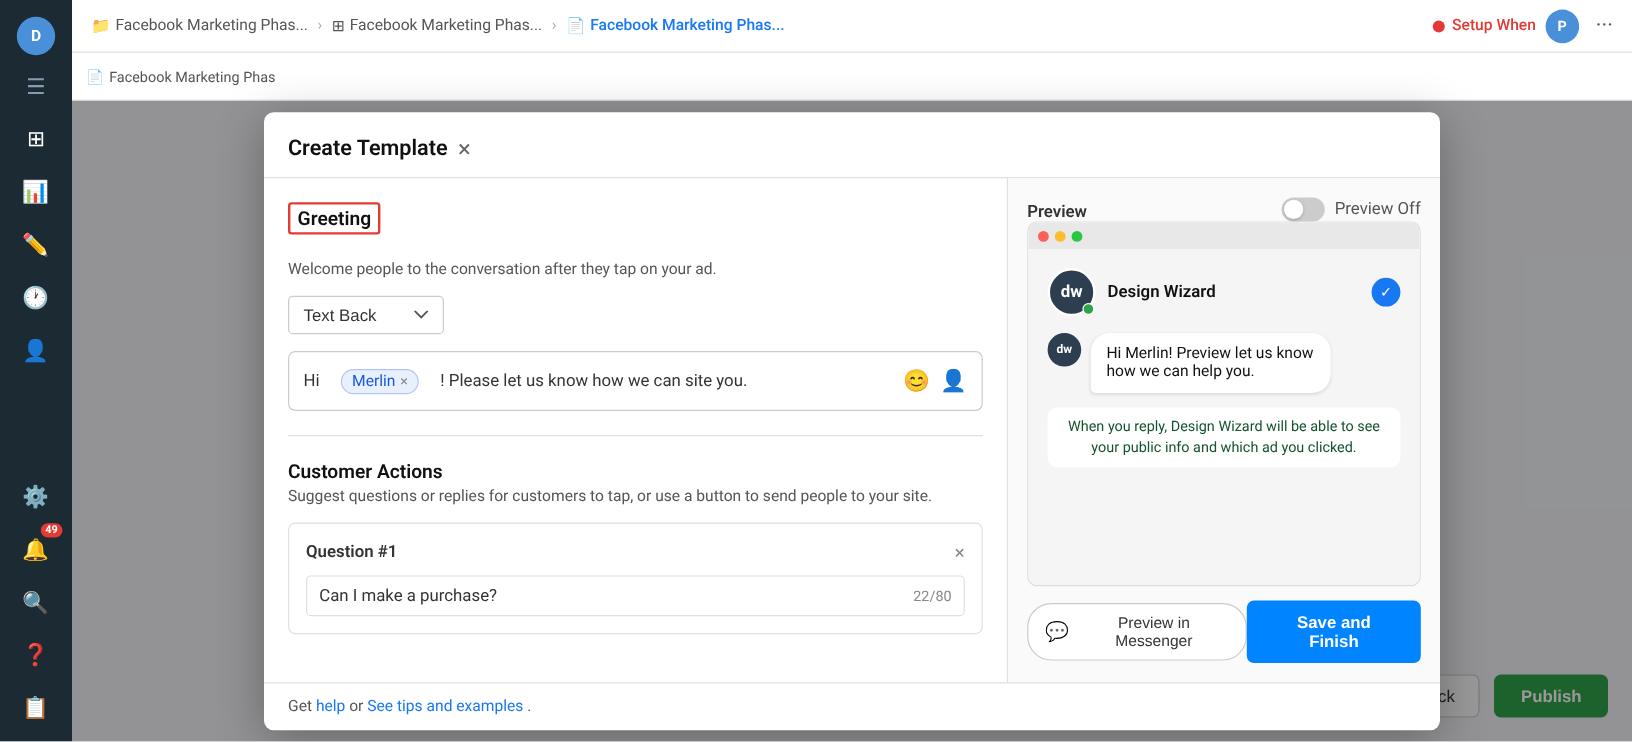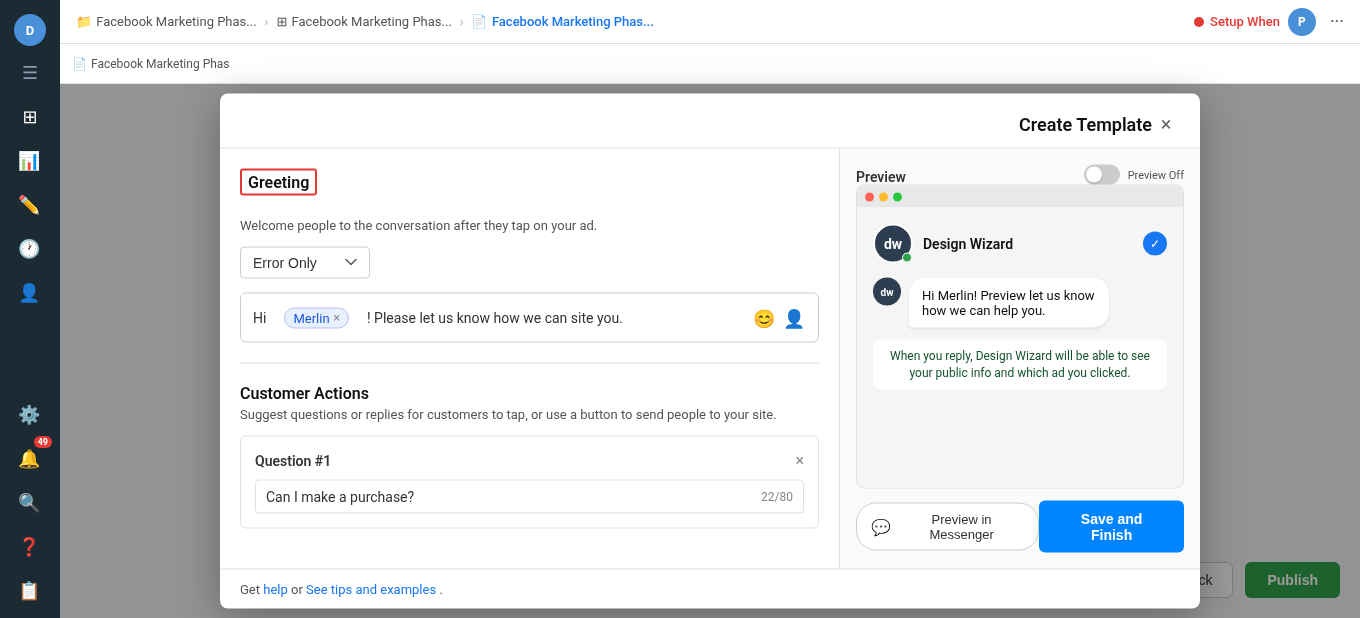--- a/index.html
+++ b/index.html
@@ -32,21 +32,21 @@
     .second-bar-item { display: flex; align-items: center; gap: 4px; }
 
     
     .main-content { position: absolute; left: 60px; top: 84px; right: 0; bottom: 0; background: #f5f6fa; }
 
     
     .overlay { position: absolute; left: 0; top: 0; right: 0; bottom: 0; background: rgba(0,0,0,0.4); z-index: 100; }
 
     
     .modal { position: absolute; left: 50%; top: 50%; transform: translate(-50%, -50%); width: 980px; max-height: 560px; background: #fff; border-radius: 8px; box-shadow: 0 8px 40px rgba(0,0,0,0.3); display: flex; flex-direction: column; z-index: 200; overflow: hidden; }
-    .modal-header { display: flex; align-items: center; justify-content: flex-end; padding: 16px 20px 10px; border-bottom: 1px solid #e0e0e0; flex-shrink: 0; }
+    .modal-header { display: flex; align-items: center; justify-content: flex-start; padding: 16px 20px 10px; border-bottom: 1px solid #e0e0e0; flex-shrink: 0; }
     .modal-title { font-size: 18px; font-weight: 600; color: #111; }
     .modal-close { width: 28px; height: 28px; display: flex; align-items: center; justify-content: center; cursor: pointer; color: #666; font-size: 20px; border-radius: 50%; }
     .modal-body { display: flex; flex: 1; overflow: hidden; }
 
     
     .left-panel { flex: 1; overflow-y: auto; border-right: 1px solid #e0e0e0; padding: 20px; min-width: 0; }
     .left-panel::-webkit-scrollbar { width: 6px; }
     .left-panel::-webkit-scrollbar-thumb { background: #ccc; border-radius: 3px; }
 
     
@@ -76,21 +76,21 @@
     
     .modal-footer { padding: 12px 20px; border-top: 1px solid #e0e0e0; font-size: 13px; color: #555; flex-shrink: 0; }
     .modal-footer a { color: #1877f2; text-decoration: none; }
 
     
     .right-panel { width: 360px; overflow-y: auto; flex-shrink: 0; padding: 16px; background: #fafafa; }
     .right-panel::-webkit-scrollbar { width: 6px; }
     .right-panel::-webkit-scrollbar-thumb { background: #ccc; border-radius: 3px; }
     .preview-header { display: flex; align-items: flex-end; justify-content: space-between; margin-bottom: 0; }
     .preview-title { font-size: 14px; font-weight: 600; color: #333; }
-    .preview-toggle { display: flex; align-items: center; gap: 8px; font-size: 11px; color: #555; }
+    .preview-toggle { display: flex; align-items: center; gap: 8px; font-size: 14px; color: #555; }
     .toggle-switch { width: 36px; height: 20px; background: #ccc; border-radius: 10px; position: relative; cursor: pointer; }
     .toggle-knob { width: 16px; height: 16px; background: #fff; border-radius: 50%; position: absolute; top: 2px; left: 2px; box-shadow: 0 1px 3px rgba(0,0,0,0.2); }
 
     
     .messenger-preview { background: #fff; border: 1px solid #ddd; border-radius: 8px; overflow: hidden; }
     .messenger-top-bar { background: #e8e8e8; height: 22px; display: flex; align-items: center; padding: 0 8px; gap: 5px; }
     .messenger-top-dot { width: 9px; height: 9px; border-radius: 50%; }
     .messenger-content { padding: 16px; background: #f5f5f5; min-height: 280px; }
     .bot-header { display: flex; align-items: center; justify-content: space-between; margin-bottom: 14px; }
     .bot-avatar-wrap { position: relative; }
@@ -191,21 +191,21 @@
 
       <div class="modal-body">
 
         <div class="left-panel">
 
           
           <span class="section-label">Greeting</span>
           <p class="section-desc" style="margin-top:6px;">Welcome people to the conversation after they tap on your ad.</p>
 
           <button class="dropdown-btn">
-            <span>Error Only</span>
+            <span>Text Back</span>
             <svg width="12" height="8" viewBox="0 0 12 8" fill="none">
               <path d="M1 1l5 5 5-5" stroke="#555" stroke-width="1.5" stroke-linecap="round"></path>
             </svg>
           </button>
 
           <div class="text-input-area">
             <span class="text-input-prefix">Hi</span>
             <span class="tag-chip">
               <span>Merlin</span>
               <span class="tag-chip-x">×</span>

